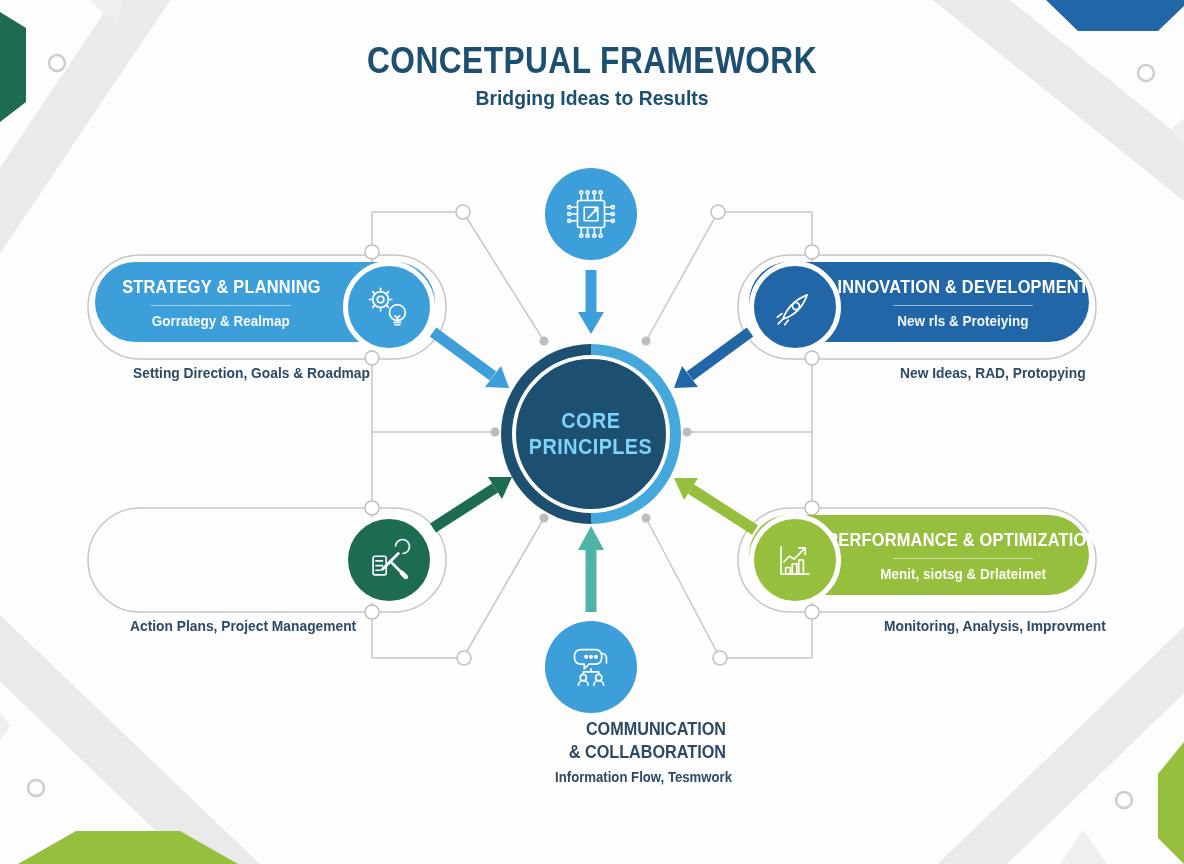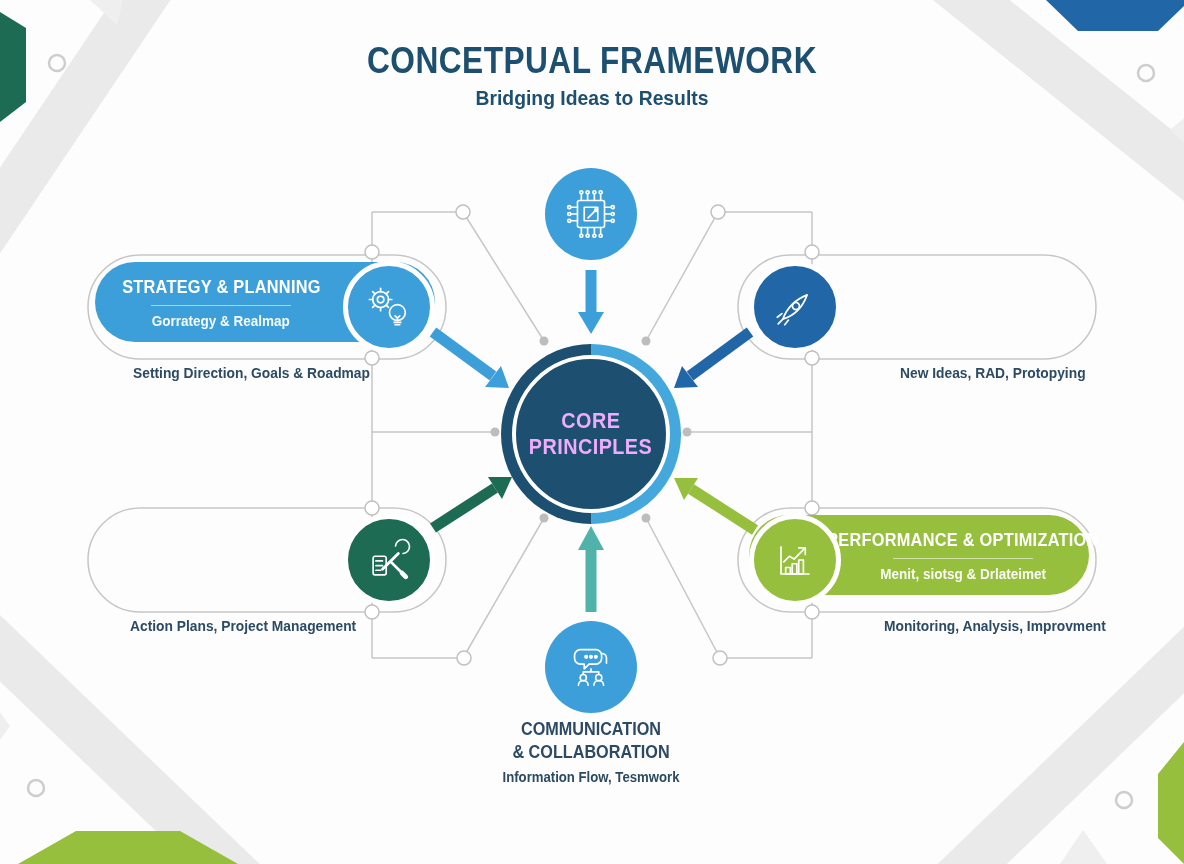--- a/index.html
+++ b/index.html
@@ -58,26 +58,26 @@
   .cap-strategy{left:133px;top:364px;}
   .cap-innovation{left:900px;top:364px;}
   .cap-implementation{left:130px;top:617px;}
   .cap-performance{left:884px;top:617px;}
 
   
   .center{position:absolute;left:501px;top:344px;width:180px;height:180px;border-radius:50%;z-index:4;
           background:linear-gradient(90deg,var(--navy) 50%,var(--ring-blue) 50%);}
   .center-inner{position:absolute;left:11px;top:11px;right:11px;bottom:11px;border-radius:50%;
                 background:var(--navy);border:4px solid #fff;box-sizing:border-box;
-                display:flex;flex-direction:column;align-items:center;justify-content:center;color:#f0abfc;}
+                display:flex;flex-direction:column;align-items:center;justify-content:center;color:#7dd3fc;}
   .center-inner span{font-size:22px;font-weight:bold;letter-spacing:.5px;line-height:1.2;
                      transform:scaleX(.9);}
 
   
-  .bottom-label{position:absolute;left:441px;top:718px;width:300px;text-align:center;z-index:2;}
+  .bottom-label{position:absolute;left:441px;top:718px;width:300px;text-align:right;z-index:2;}
   .bottom-label .bl-line{font-size:18px;font-weight:bold;color:var(--caption-navy);line-height:1.25;
                          transform:scaleX(.9);transform-origin:center;}
   .bottom-label .bl-cap{margin-top:6px;font-size:14px;font-weight:600;color:var(--caption-navy);
                         transform:scaleX(.94);transform-origin:center;}
 
   
   .gline{stroke:var(--line-gray);stroke-width:1.5;fill:none;}
   .gnode{fill:#fff;stroke:#c0c0c0;stroke-width:1.5;}
   .gdot{fill:#bdbdbd;}
   .arrow-lb line{stroke:var(--light-blue);} .arrow-lb polygon{fill:var(--light-blue);}
@@ -163,20 +163,27 @@
   <div class="header">
     <h1>CONCETPUAL FRAMEWORK</h1>
     <h2>Bridging Ideas to Results</h2>
   </div>
 
   <div class="pill pill-strategy left">
     <div class="txt">
       <div class="pill-title">STRATEGY &amp; PLANNING</div>
       <div class="pill-divider"></div>
       <div class="pill-subtitle">Gorrategy &amp; Realmap</div>
+    </div>
+  </div>
+  <div class="pill pill-innovation right">
+    <div class="txt">
+      <div class="pill-title">INNOVATION &amp; DEVELOPMENT</div>
+      <div class="pill-divider"></div>
+      <div class="pill-subtitle">New rls &amp; Proteiying</div>
     </div>
   </div>
   <div class="pill pill-performance right">
     <div class="txt">
       <div class="pill-title">PERFORMANCE &amp; OPTIMIZATION</div>
       <div class="pill-divider"></div>
       <div class="pill-subtitle">Menit, siotsg &amp; Drlateimet</div>
     </div>
   </div>
 

